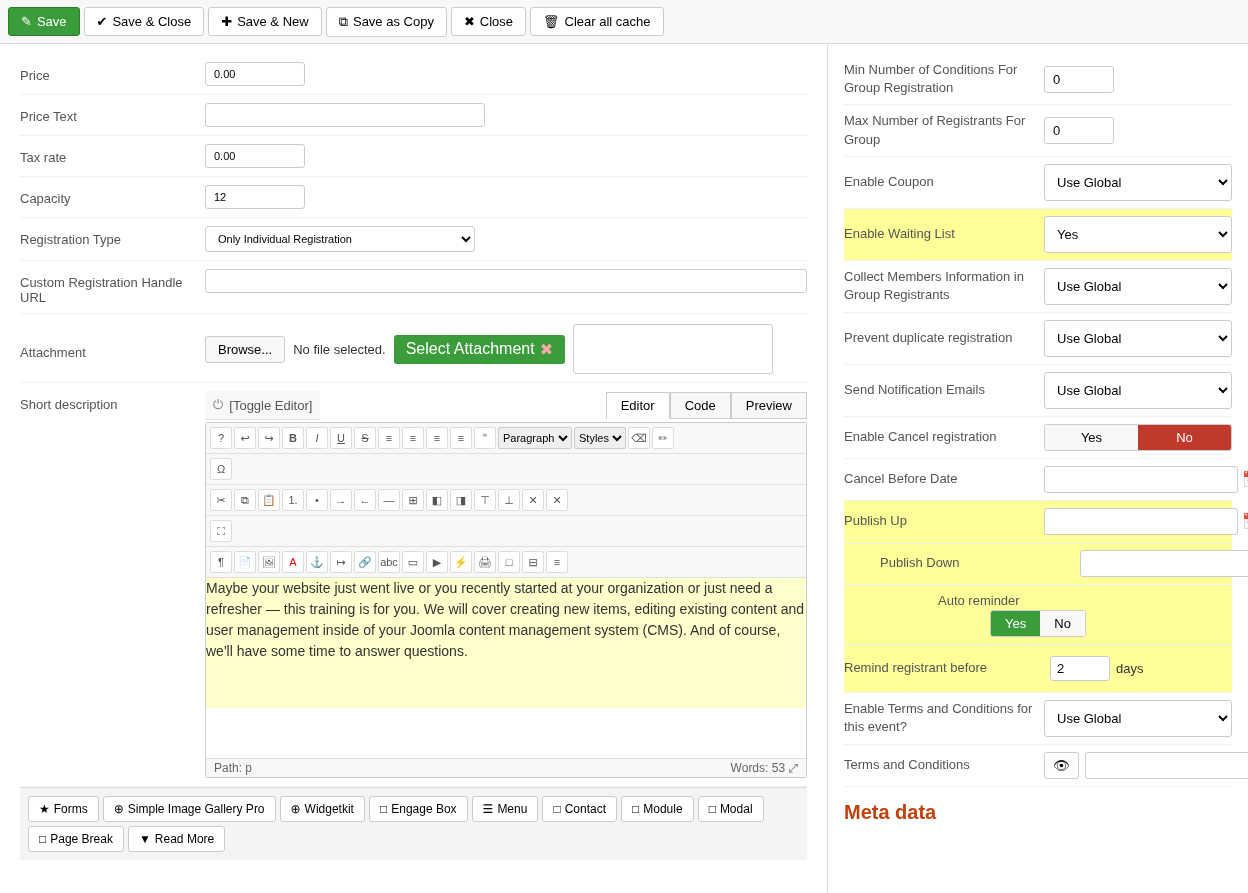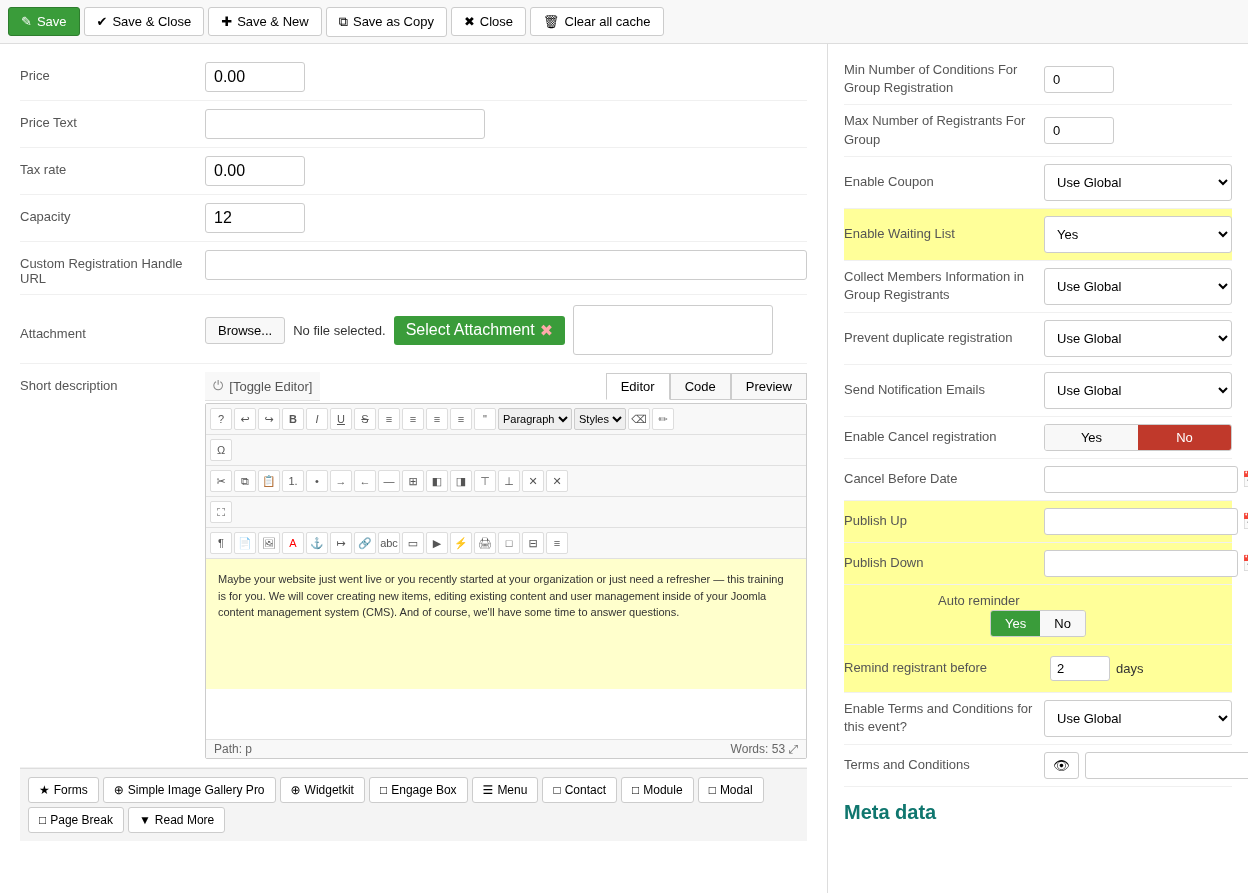--- a/index.html
+++ b/index.html
@@ -37,21 +37,21 @@
       padding: 8px 0; border-bottom: 1px solid #f0f0f0;
       min-height: 38px;
     }
     .form-label {
       width: 185px; min-width: 185px; color: #555;
       padding-top: 6px; font-size: 13px;
     }
     .form-control { flex: 1; }
     .form-input {
       width: 100%; border: 1px solid #ccc; border-radius: 3px;
-      padding: 5px 8px; font-size: 16px; background: #fff;
+      padding: 5px 8px; font-size: 11px; background: #fff;
     }
     .form-input-sm { width: 100px; }
 
     
     .attachment-area { display: flex; align-items: center; gap: 8px; flex-wrap: wrap; }
     .browse-btn {
       padding: 5px 12px; border: 1px solid #ccc; border-radius: 3px;
       background: #f8f8f8; cursor: pointer; font-size: 13px;
     }
     .select-attachment-btn {
@@ -83,22 +83,22 @@
     }
     .editor-select {
       height: 22px; border: 1px solid #ccc; font-size: 11px; border-radius: 2px;
     }
     .toggle-editor {
       display: flex; align-items: center; gap: 6px;
       padding: 6px 8px; color: #555; font-size: 13px; background: #f8f8f8;
       border-bottom: 1px solid #e0e0e0;
     }
     .editor-content {
-      padding: 12px; min-height: 130px; background: #ffffcc;
-      font-size: 11px; line-height: 1.5; color: #333;
+      min-height: 130px; background: #ffffcc;
+      font-size: 14px; line-height: 1.5; color: #333;
     }
     .editor-footer {
       display: flex; justify-content: space-between; padding: 2px 8px;
       background: #f8f8f8; border-top: 1px solid #e0e0e0;
       font-size: 12px; color: #666;
     }
 
     
     .plugin-bar {
       display: flex; flex-wrap: wrap; gap: 4px;
@@ -152,21 +152,21 @@
     
     .days-wrap { display: flex; align-items: center; gap: 6px; background: #ffff99; padding: 4px 6px; border-radius: 3px; }
     .days-input { width: 60px; border: 1px solid #ccc; border-radius: 3px; padding: 4px 6px; font-size: 13px; }
     .days-label { font-size: 13px; }
 
     
     .terms-wrap { display: flex; align-items: center; gap: 6px; }
     .terms-input { flex: 1; border: 1px solid #ccc; border-radius: 3px; padding: 5px 8px; font-size: 13px; }
     .eye-btn { padding: 5px 8px; border: 1px solid #ccc; border-radius: 3px; background: #fff; cursor: pointer; }
 
-    .meta-heading { font-size: 20px; font-weight: bold; color: #0f766e; padding: 14px 0 8px; }
+    .meta-heading { font-size: 20px; font-weight: bold; color: #c2410c; padding: 14px 0 8px; }
   </style>
 </head>
 <body>
 
 <div class="toolbar">
   <button class="toolbar-btn save-main">
     <span>✎</span>
     <span>Save</span>
   </button>
   <button class="toolbar-btn save-close">
@@ -216,20 +216,30 @@
       </div>
     </div>
 
     <div class="form-row">
       <div class="form-label">Capacity</div>
       <div class="form-control">
         <input class="form-input form-input-sm" type="text" value="12" style="">
       </div>
     </div>
 
+    <div class="form-row">
+      <div class="form-label">Registration Type</div>
+      <div class="form-control">
+        <select class="form-input" style="width:270px;">
+          <option>Only Individual Registration</option>
+          <option>Group Registration Only</option>
+          <option>Both</option>
+        </select>
+      </div>
+    </div>
 
     <div class="form-row">
       <div class="form-label">Custom Registration Handle URL</div>
       <div class="form-control">
         <input class="form-input" type="text" value="" style="">
       </div>
     </div>
 
     <div class="form-row" style="align-items:center; padding-top:10px;">
       <div class="form-label">Attachment</div>
@@ -482,21 +492,21 @@
     <div class="right-form-row" style="background:#ffff99;">
       <div class="right-label" style="background:#ffff99;">Publish Up</div>
       <div class="right-control">
         <div class="cal-input-wrap">
           <input class="cal-input" type="text" value="" style="">
           <span class="cal-icon">📅</span>
         </div>
       </div>
     </div>
 
-    <div class="right-form-row" style="background:#ffff99;">
+    <div class="right-form-row" style="background:#ffff99;padding-left:36px;">
       <div class="right-label" style="background:#ffff99;">Publish Down</div>
       <div class="right-control">
         <div class="cal-input-wrap">
           <input class="cal-input" type="text" value="" style="">
           <span class="cal-icon">📅</span>
         </div>
       </div>
     </div>
 
     <div class="right-form-row" style="background:#ffff99;flex-direction:column;">

